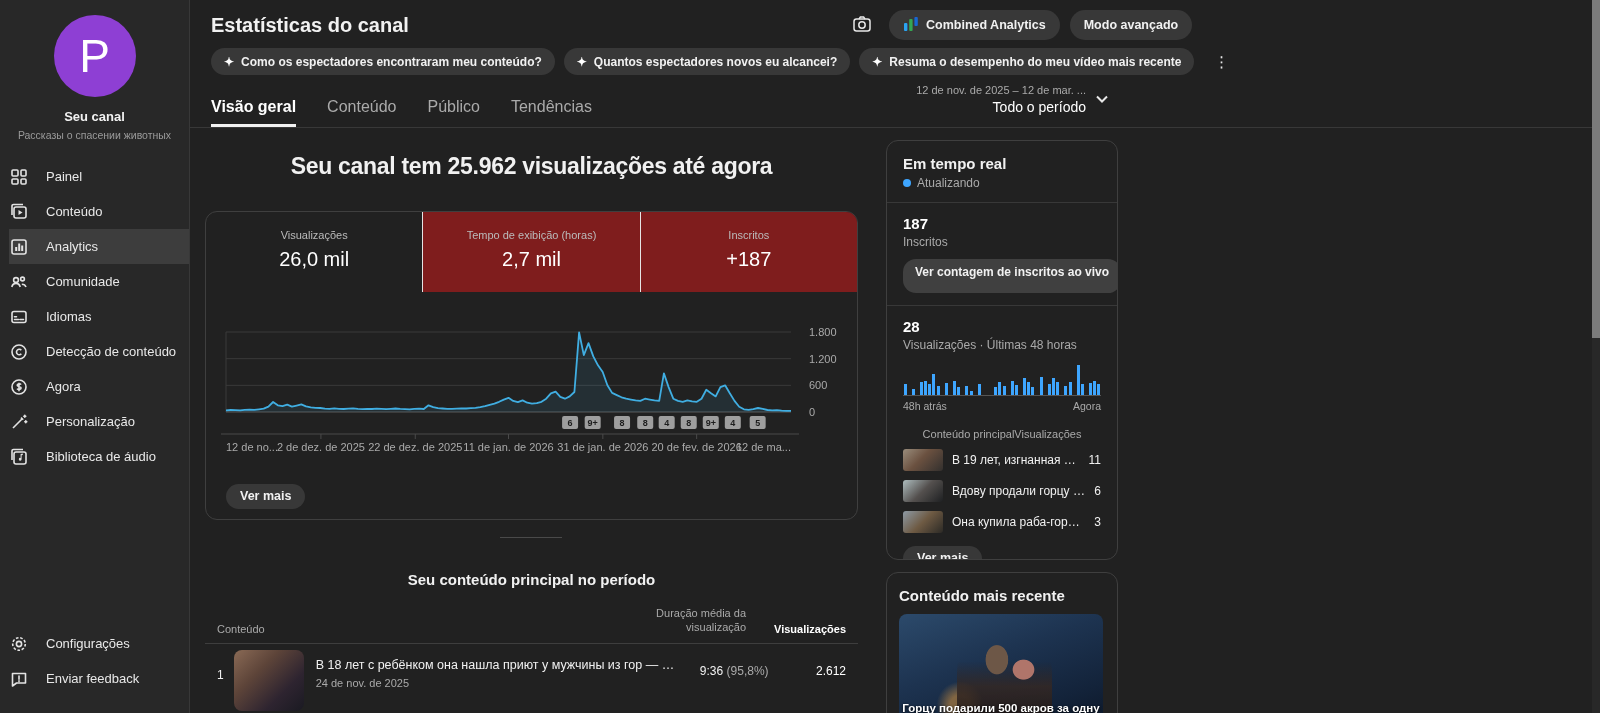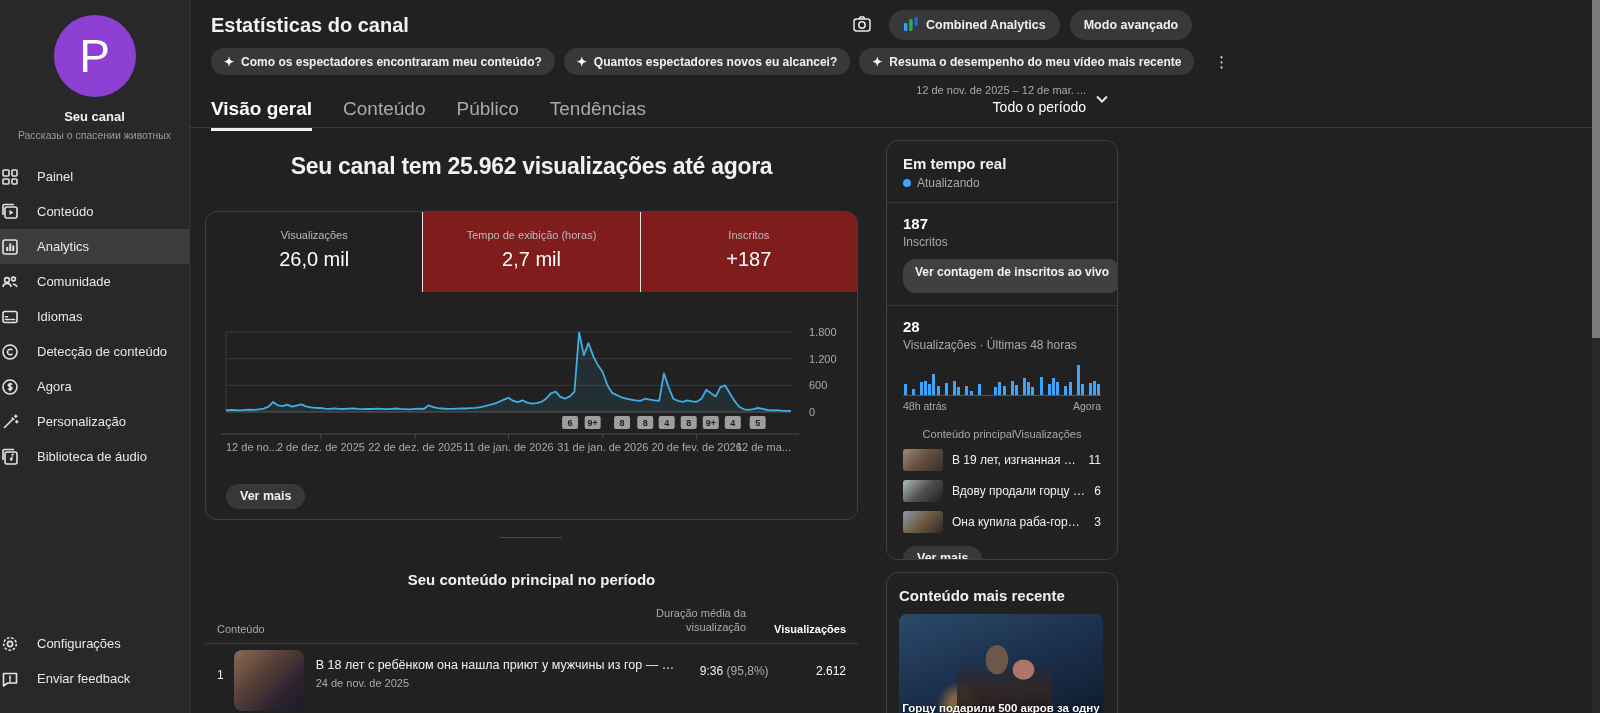--- a/index.html
+++ b/index.html
@@ -12,41 +12,41 @@
   
   .sidebar { position:absolute; left:0; top:0; width:190px; height:713px;
     background:#282828; border-right:1px solid #383838; }
   .avatar { width:82px; height:82px; border-radius:50%; background:#8e3fd4;
     margin:15px auto 0; display:flex; align-items:center; justify-content:center;
     color:#fff; font-size:46px; font-weight:400; }
   .ch-name { text-align:center; font-weight:bold; font-size:13px; margin-top:12px; }
   .ch-sub { text-align:center; color:#9a9a9a; font-size:10.5px; margin-top:5px; }
   .nav { margin-top:18px; }
   .nav-item { height:35px; display:flex; align-items:center; gap:17px;
-    color:#e8e8e8; cursor:pointer; }
+    color:#e8e8e8; cursor:pointer;margin-left:9px; }
   .nav-item.active { background:#3d3d3d; }
   .nav-item .ic { width:20px; height:20px; display:flex; align-items:center; justify-content:center; }
   .nav-item .ic svg { stroke:#e3e3e3; fill:none; stroke-width:1.6; }
   .nav-foot { position:absolute; left:0; width:100%; }
   
   .content { position:absolute; left:190px; top:0; width:1410px; height:713px; }
   .page-title { position:absolute; left:21px; top:14px; font-size:20px; font-weight:bold; }
   .top-buttons { position:absolute; left:655px; top:8px; display:flex; gap:10px; align-items:center; }
   .icon-btn { width:34px; height:34px; border-radius:50%; display:flex; align-items:center;
     justify-content:center; cursor:pointer; background:transparent; }
   .pill-btn { height:30px; border-radius:15px; background:#383838; display:flex; align-items:center;
     gap:7px; padding:0 14px; font-size:12.5px; font-weight:bold; color:#f1f1f1; cursor:pointer; white-space:nowrap; }
   .chips { position:absolute; left:21px; top:48px; display:flex; gap:9px; align-items:center; }
   .chip { height:27px; border-radius:14px; background:#383838; display:flex; align-items:center;
     gap:7px; padding:0 13px; font-size:12px; font-weight:bold; color:#f1f1f1; cursor:pointer; white-space:nowrap; }
   .sparkle { font-size:12px; color:#fff; }
   .kebab { margin-left:8px; color:#e8e8e8; font-size:15px; letter-spacing:0; cursor:pointer;
     width:20px; text-align:center; }
   .tabs { position:absolute; left:21px; top:98px; display:flex; gap:31px; }
-  .tab { font-size:19px; color:#aaa; padding-bottom:9px; cursor:pointer; position:relative; }
+  .tab { font-size:16px; color:#aaa; padding-bottom:9px; cursor:pointer; position:relative; }
   .tab.active { color:#fff; font-weight:bold; }
   .tab.active::after { content:""; position:absolute; left:0; right:0; bottom:-2px; height:3px; background:#f1f1f1; }
   .tabs-divider { position:absolute; left:0; top:127px; width:1410px; height:1px; background:#383838; }
   .daterange { position:absolute; left:640px; top:84px; width:256px; text-align:right; cursor:pointer; }
   .daterange .d1 { color:#aaa; font-size:11px; }
   .daterange .d2 { color:#fff; font-size:14px; margin-top:3px; }
   .chev { position:absolute; left:903px; top:90px; color:#e8e8e8; cursor:pointer; }
   
   .main-col { position:absolute; left:15px; top:140px; width:653px; }
   .headline { position:absolute; left:0; top:13px; width:653px; text-align:center;

